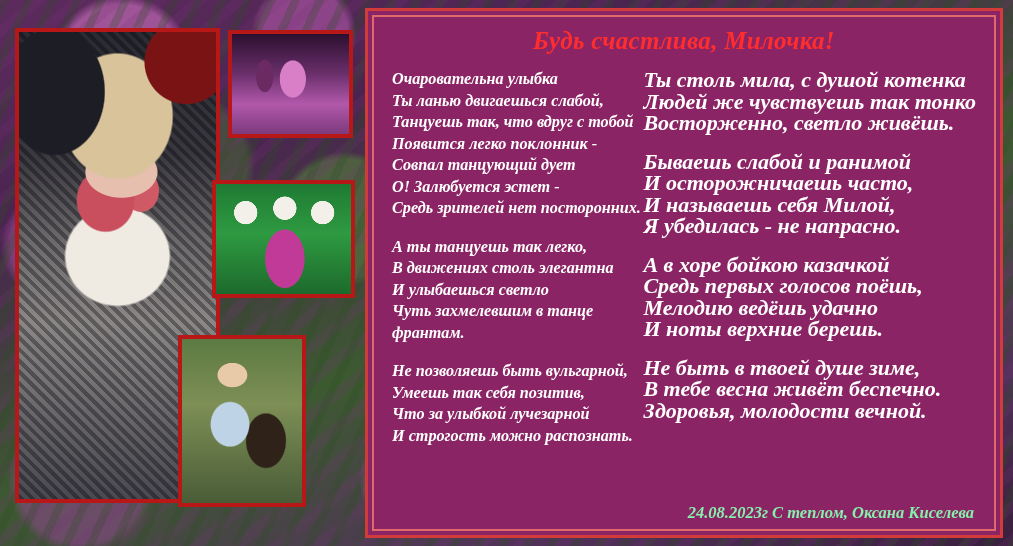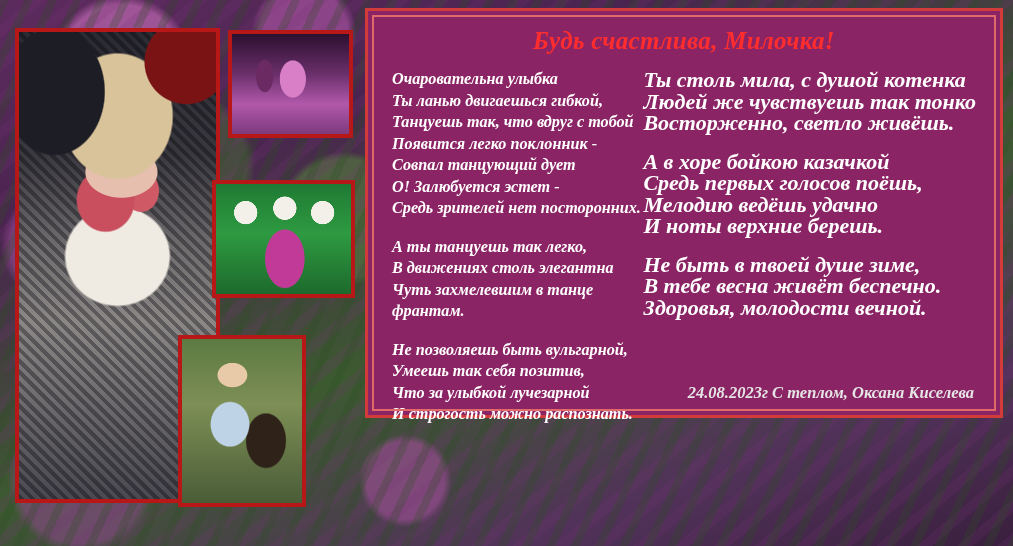--- a/index.html
+++ b/index.html
@@ -102,21 +102,21 @@
       radial-gradient(ellipse 20% 12% at 42% 22%, #e8c9a8 0 60%, rgba(0,0,0,0) 64%),
       radial-gradient(ellipse 26% 22% at 40% 52%, #bfd3e6 0 60%, rgba(0,0,0,0) 64%),
       radial-gradient(ellipse 26% 26% at 70% 62%, #2e2219 0 62%, rgba(0,0,0,0) 66%),
       linear-gradient(180deg, #5d7a43 0%, #7d8f55 40%, #4a5c37 100%);
   }
 
   
   .poem-panel {
     position: absolute;
     left: 365px; top: 8px;
-    width: 638px; height: 410px;
+    width: 638px; height: 530px;
     box-sizing: border-box;
     background: #8b2464;
     border: 3px solid #d33b3b;
     padding: 10px 14px 8px 14px;
   }
   .poem-panel::before {
     content: "";
     position: absolute;
     inset: 4px;
     border: 2px solid #e06a6a;
@@ -150,21 +150,21 @@
     font-weight: bold;
     font-size: 22px;
     line-height: 21.5px;
     white-space: nowrap;
   }
   .col-left .line { font-size: 16.2px; }
   .signature {
     position: absolute;
     right: 26px;
     bottom: 12px;
-    color: #e5e5e5;
+    color: #86efac;
     font-family: "Liberation Serif", serif;
     font-style: italic;
     font-weight: bold;
     font-size: 16.5px;
   }
 </style>
 </head>
 <body>
 
 <div class="card">
@@ -184,31 +184,32 @@
   </div>
 
   <div class="poem-panel">
     <div class="poem-title">Будь счастлива, Милочка!</div>
 
     <div class="columns">
       <div class="col col-left">
 
         <div class="stanza">
           <div class="line">Очаровательна улыбка</div>
-          <div class="line">Ты ланью двигаешься гибкой,</div>
+          <div class="line">Ты ланью двигаешься слабой,</div>
           <div class="line">Танцуешь так, что вдруг с тобой</div>
           <div class="line">Появится легко поклонник -</div>
           <div class="line">Совпал танцующий дует</div>
           <div class="line">О! Залюбуется эстет -</div>
           <div class="line">Средь зрителей нет посторонних.</div>
         </div>
 
         <div class="stanza">
           <div class="line">А ты танцуешь так легко,</div>
           <div class="line">В движениях столь элегантна</div>
+          <div class="line">И улыбаешься светло</div>
           <div class="line">Чуть захмелевшим в танце</div>
           <div class="line">франтам.</div>
         </div>
 
         <div class="stanza">
           <div class="line">Не позволяешь быть вульгарной,</div>
           <div class="line">Умеешь так себя позитив,</div>
           <div class="line">Что за улыбкой лучезарной</div>
           <div class="line">И строгость можно распознать.</div>
         </div>
@@ -216,20 +217,26 @@
       </div>
 
       <div class="col col-right">
 
         <div class="stanza">
           <div class="line">Ты столь мила, с душой котенка</div>
           <div class="line">Людей же чувствуешь так тонко</div>
           <div class="line">Восторженно, светло живёшь.</div>
         </div>
 
+        <div class="stanza">
+          <div class="line">Бываешь слабой и ранимой</div>
+          <div class="line">И осторожничаешь часто,</div>
+          <div class="line">И называешь себя Милой,</div>
+          <div class="line">Я убедилась - не напрасно.</div>
+        </div>
 
         <div class="stanza">
           <div class="line">А в хоре бойкою казачкой</div>
           <div class="line">Средь первых голосов поёшь,</div>
           <div class="line">Мелодию ведёшь удачно</div>
           <div class="line">И ноты верхние берешь.</div>
         </div>
 
         <div class="stanza">
           <div class="line">Не быть в твоей душе зиме,</div>

